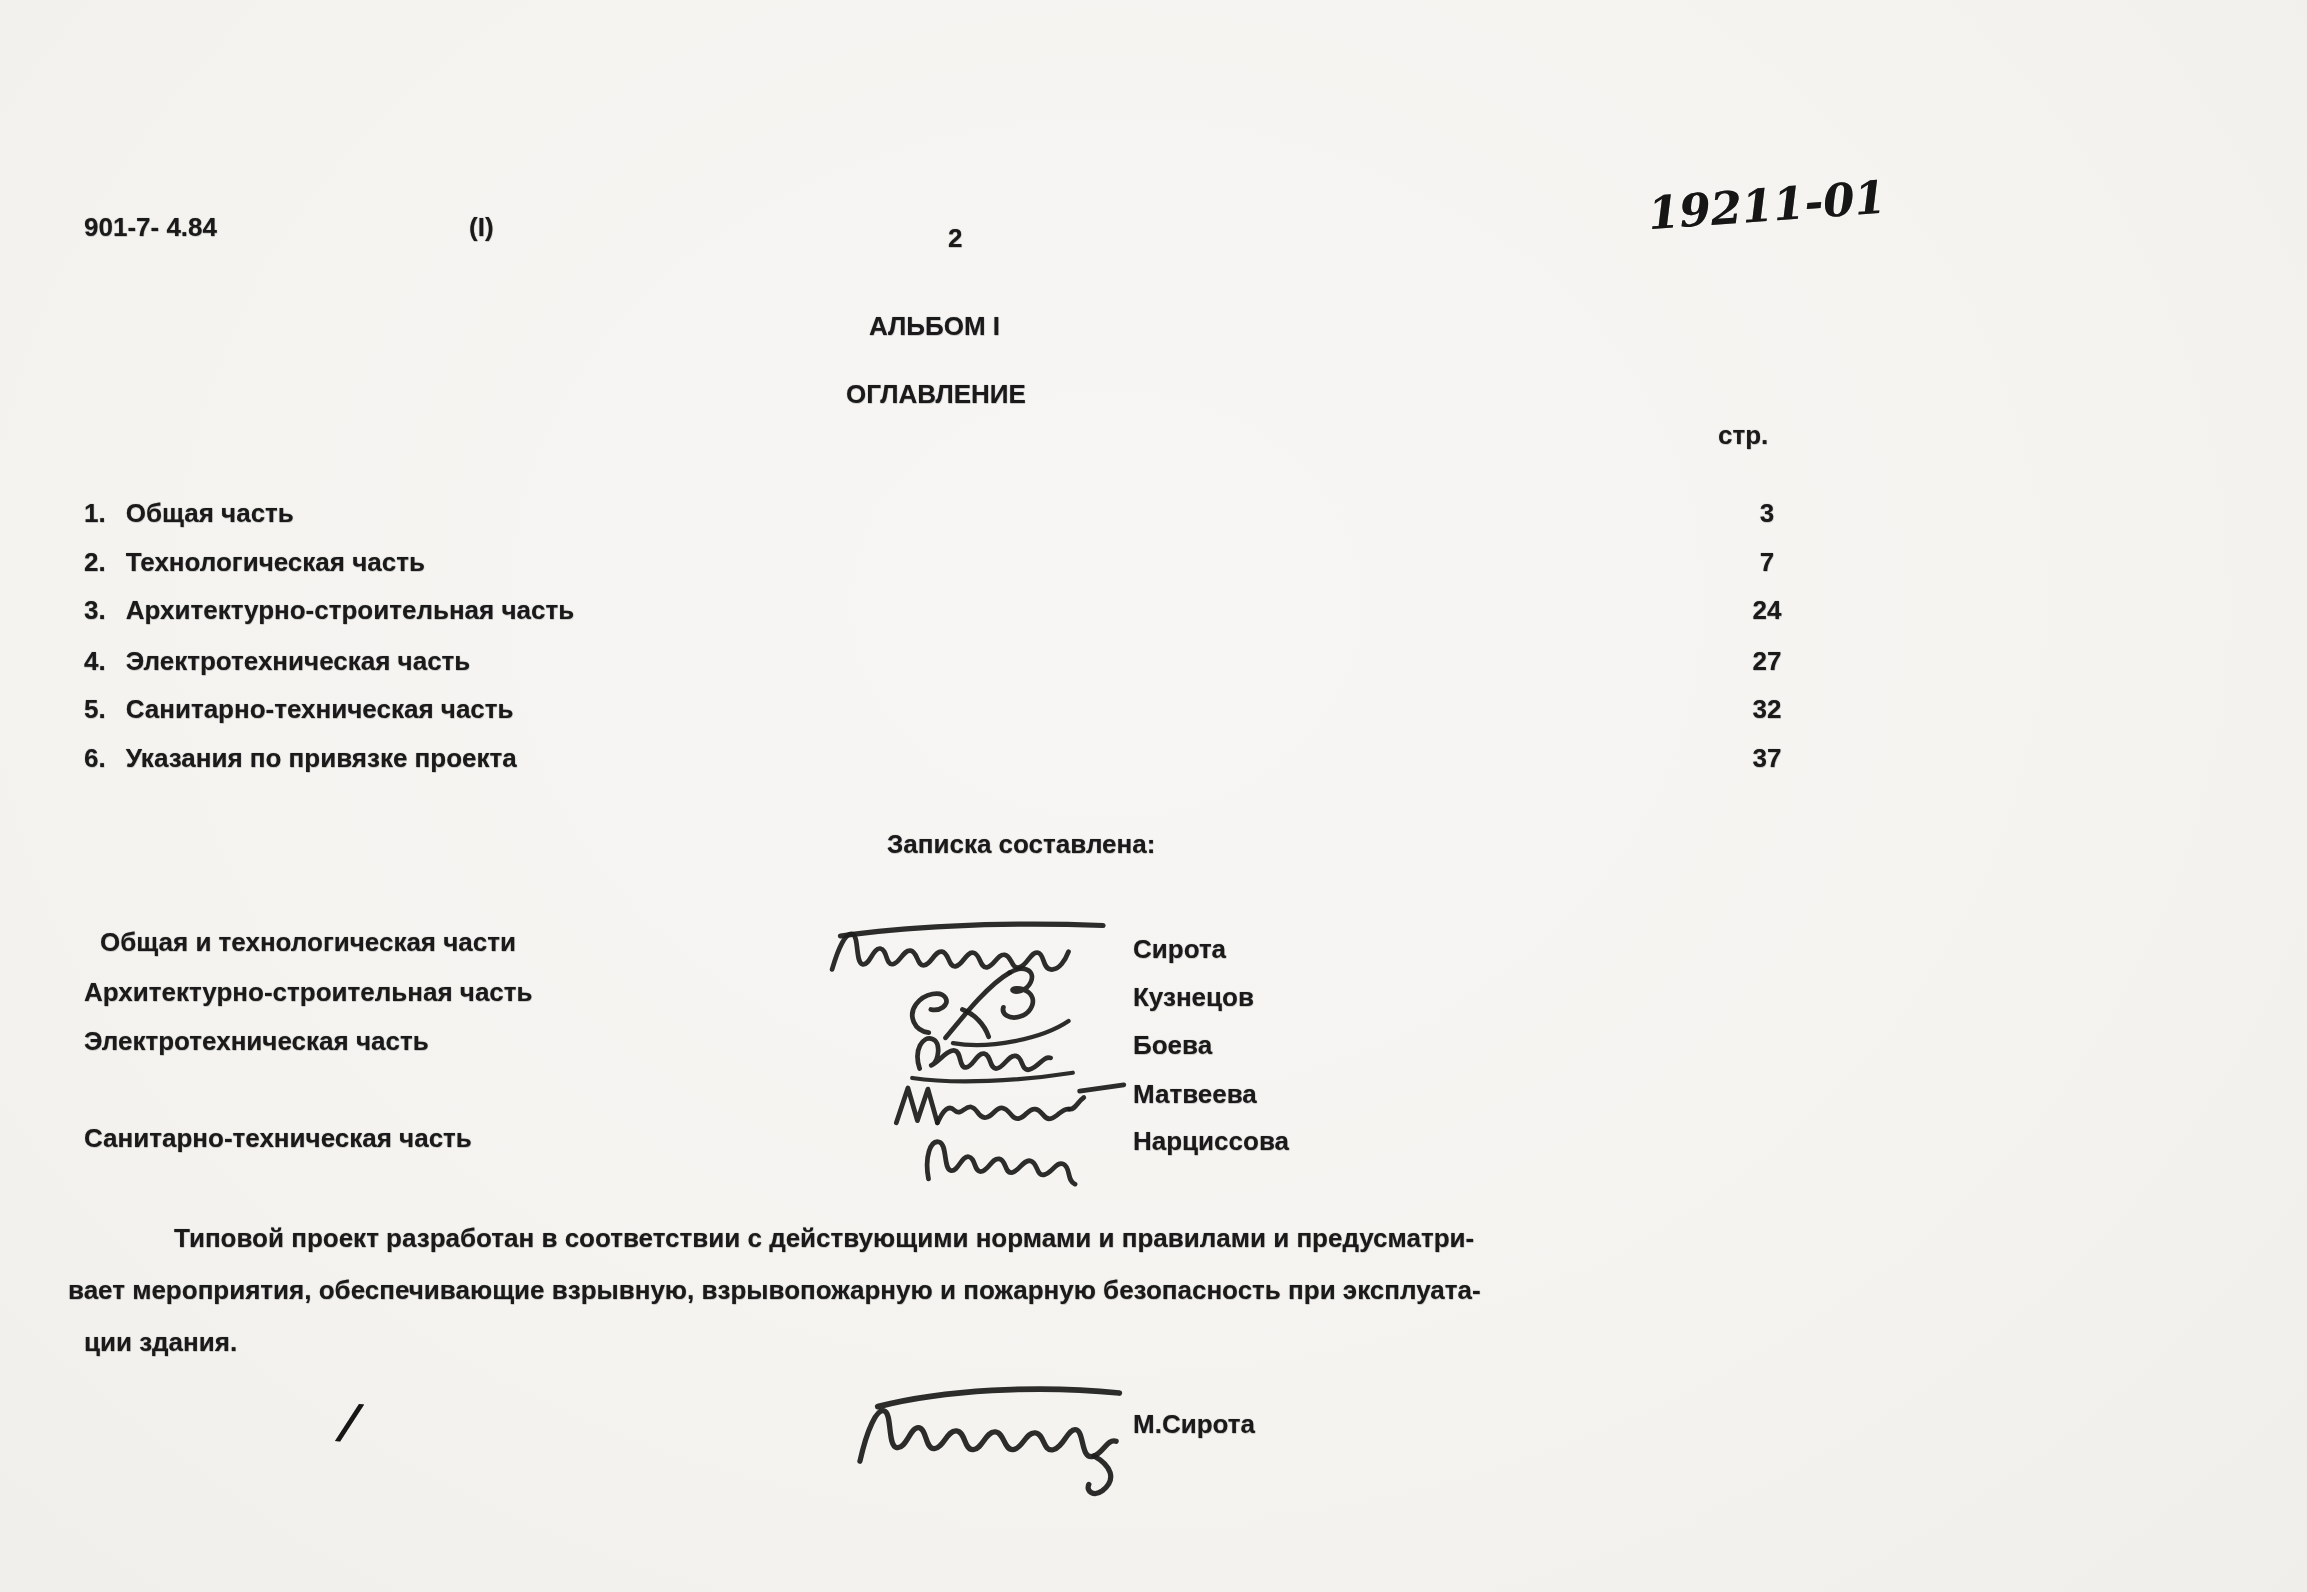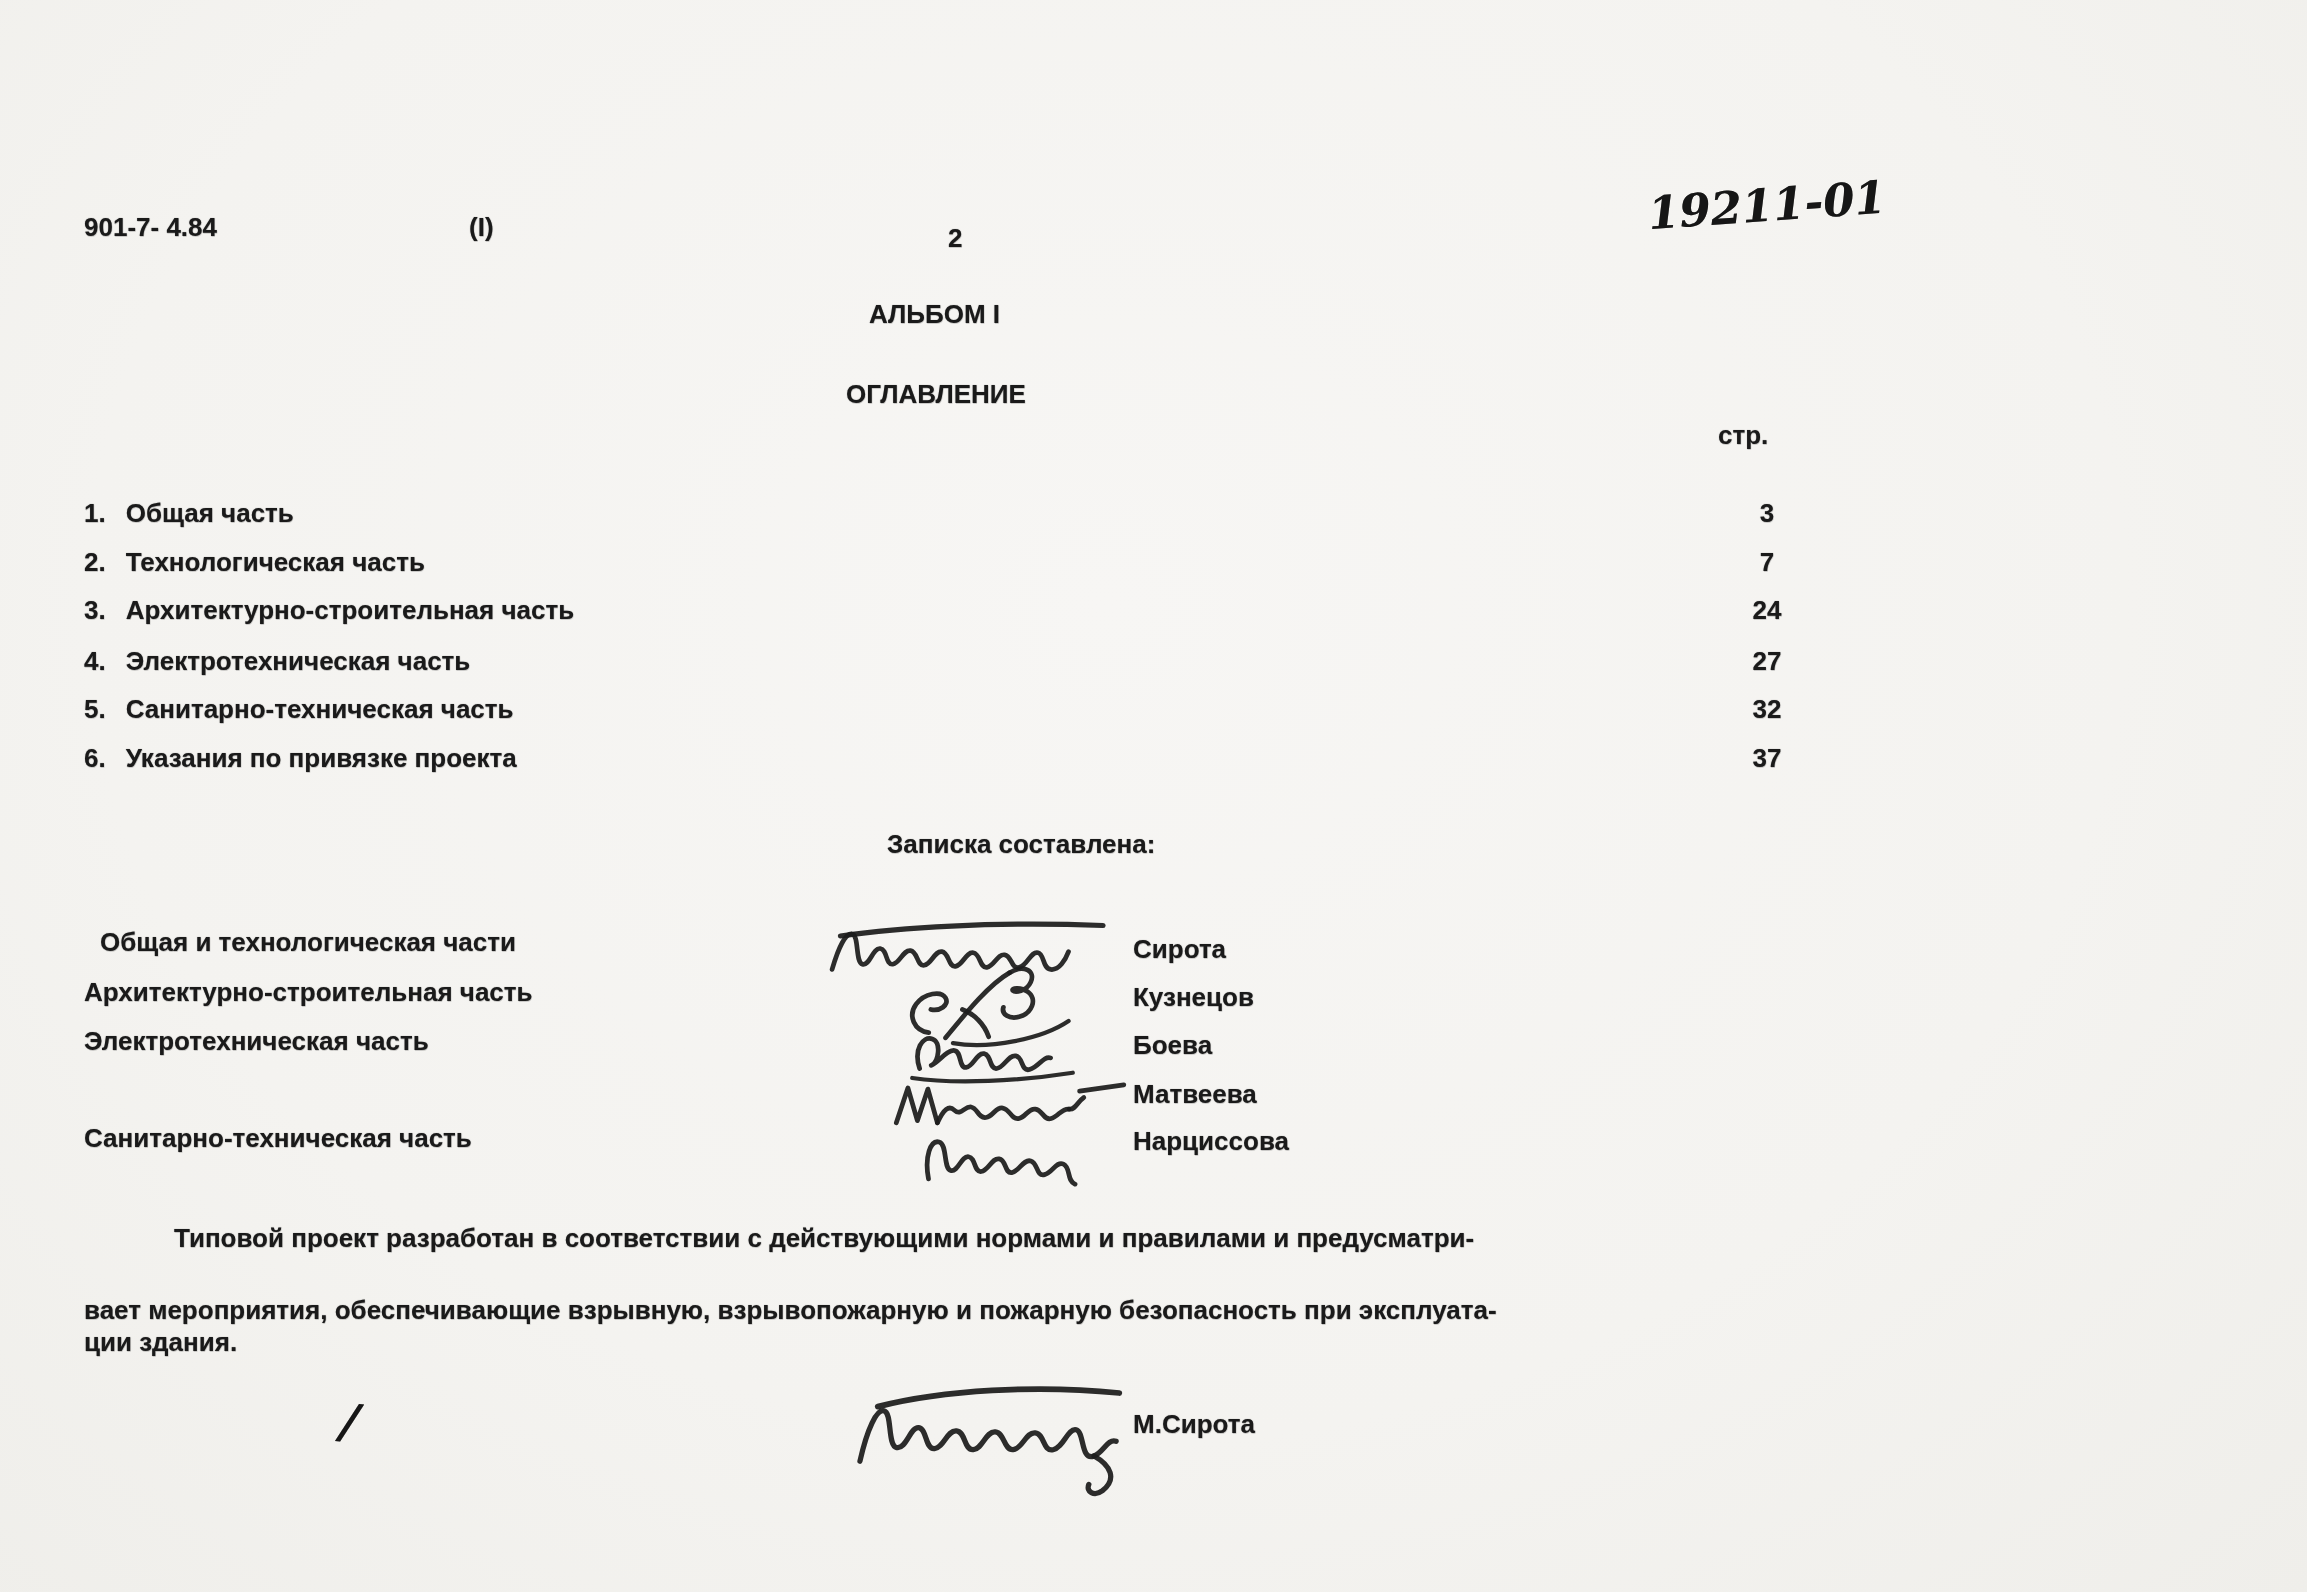--- a/index.html
+++ b/index.html
@@ -36,21 +36,21 @@
 </head>
 <body>
 
 <div class="paper">
 
   <div class="tw" style="left:84px;top:213px;">901-7- 4.84</div>
   <div class="tw" style="left:469px;top:213px;">(I)</div>
   <div class="tw" style="left:948px;top:224px;">2</div>
   <div class="hw" style="left:1648px;top:179px;font-size:45px;transform:rotate(-4deg);">19211-01</div>
 
-  <div class="tw" style="left:869px;top:300px;">АЛЬБОМ I</div>
+  <div class="tw" style="left:869px;top:312px;">АЛЬБОМ I</div>
   <div class="tw" style="left:846px;top:380px;">ОГЛАВЛЕНИЕ</div>
   <div class="tw" style="left:1718px;top:421px;">стр.</div>
 
   <div class="tw" style="left:84px;top:499px;"><span>1.</span><span class="gap">Общая часть</span></div>
   <div class="tw toc-page" style="left:1725px;top:499px;">3</div>
 
   <div class="tw" style="left:84px;top:548px;"><span>2.</span><span class="gap">Технологическая часть</span></div>
   <div class="tw toc-page" style="left:1725px;top:548px;">7</div>
 
   <div class="tw" style="left:84px;top:596px;"><span>3.</span><span class="gap">Архитектурно-строительная часть</span></div>
@@ -101,21 +101,21 @@
     <path d="M18 104 C10 62 22 30 38 34 C54 38 46 84 60 88 C74 92 80 60 94 62 C108 64 104 92 118 90 C132 88 138 64 152 66 C166 68 162 94 176 92 C190 90 198 66 212 70 C226 74 222 100 238 96 C254 92 260 70 274 76 C288 82 280 108 296 114" stroke-width="9"></path>
   </svg>
 
   <div class="tw" style="left:1133px;top:935px;">Сирота</div>
   <div class="tw" style="left:1133px;top:983px;">Кузнецов</div>
   <div class="tw" style="left:1133px;top:1031px;">Боева</div>
   <div class="tw" style="left:1133px;top:1080px;">Матвеева</div>
   <div class="tw" style="left:1133px;top:1127px;">Нарциссова</div>
 
   <div class="tw" style="left:174px;top:1224px;">Типовой проект разработан в соответствии с действующими нормами и правилами и предусматри-</div>
-  <div class="tw" style="left:84px;top:1276px;margin-top:20px;">вает мероприятия, обеспечивающие взрывную, взрывопожарную и пожарную безопасность при эксплуата-</div>
+  <div class="tw" style="left:68px;top:1276px;">вает мероприятия, обеспечивающие взрывную, взрывопожарную и пожарную безопасность при эксплуата-</div>
   <div class="tw" style="left:84px;top:1328px;">ции здания.</div>
 
   <div class="hw" style="left:341px;top:1393px;font-size:48px;transform:rotate(6deg);">/</div>
   <svg class="sig" style="left:848px;top:1372px;" width="279" height="126" viewBox="0 0 530 240">
     <path d="M56 66 C180 34 360 24 516 40" stroke-width="11"></path>
     <path d="M22 170 C36 108 54 70 68 74 C84 78 74 140 92 144 C110 148 118 104 134 106 C150 108 146 148 164 146 C182 144 188 110 206 112 C224 114 220 150 238 148 C256 146 262 112 280 114 C298 116 296 150 314 148 C332 146 338 114 356 116 C374 118 370 152 390 148 C410 144 418 106 434 110 C450 114 442 170 468 160 C486 153 494 126 510 132" stroke-width="10"></path>
     <path d="M468 160 C500 178 512 204 484 226 C468 238 452 228 458 214" stroke-width="10"></path>
   </svg>
   <div class="tw" style="left:1133px;top:1410px;">М.Сирота</div>
 

